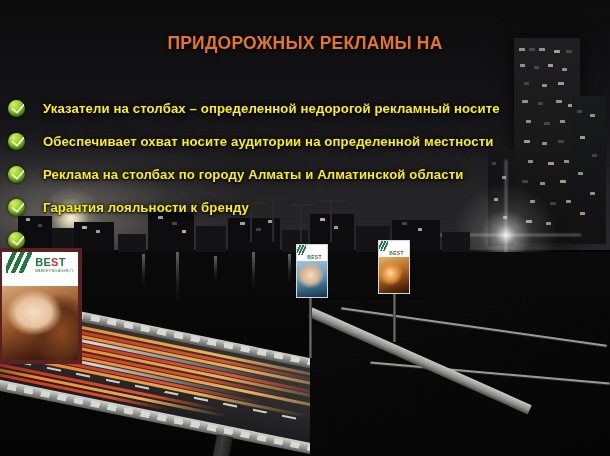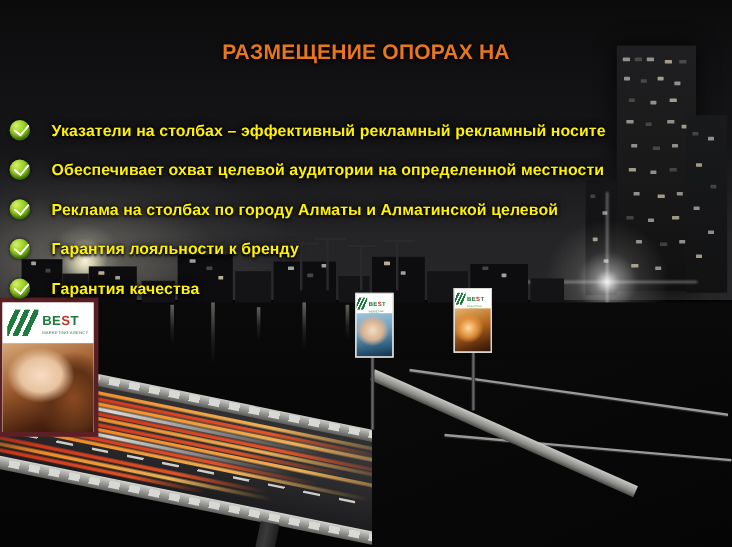--- a/index.html
+++ b/index.html
@@ -140,21 +140,21 @@
     position:absolute;
     background:linear-gradient(180deg,#c9c9c5 0%,#8c8c88 60%,#4a4a48 100%);
   }
 
   
   .billboard{position:absolute;background:#fff;overflow:hidden;}
   .bb-frame{position:absolute;background:#5a2024;}
   .bb-logo{
     position:absolute;left:0;top:0;width:100%;
     background:#ffffff;
-    display:flex;align-items:center;justify-content:center;
+    display:flex;align-items:flex-start;justify-content:center;
   }
   .bb-logo .mark{
     width:34%;height:62%;
     background:
       linear-gradient(115deg, rgba(0,0,0,0) 0 18%, #1f7a3d 18% 31%, rgba(0,0,0,0) 31% 40%,
                               #1f7a3d 40% 53%, rgba(0,0,0,0) 53% 62%, #1f7a3d 62% 75%, rgba(0,0,0,0) 75%);
   }
   .bb-logo .word{
     font-weight:bold;color:#1f7a3d;letter-spacing:.3px;line-height:1;
   }
@@ -416,60 +416,59 @@
       <span class="mark"></span>
       <span style="margin-left:1px;">
         <span class="word" style="font-size:5px;">BE<span class="accent">S</span>T</span>
         <span class="sub" style="font-size:1.8px;">MARKETING AGENCY</span>
       </span>
     </div>
     <div class="bb-photo photo-warm" style="height:36px;"></div>
   </div>
 
   <div class="title">
-    <span>РАЗМЕЩЕНИЕ ОПОРАХ НА</span>
+    <span>ПРИДОРОЖНЫХ РЕКЛАМЫ НА</span>
   </div>
 
   <div class="bullets">
 
     <div class="bullet">
       <span class="check-icon">
         <span class="ball"></span>
           <span class="tick"></span>
       </span>
-      <span class="bullet-text">Указатели на столбах – эффективный рекламный рекламный носите</span>
+      <span class="bullet-text">Указатели на столбах – определенной недорогой рекламный носите</span>
     </div>
 
     <div class="bullet">
       <span class="check-icon">
         <span class="ball"></span>
           <span class="tick"></span>
       </span>
-      <span class="bullet-text">Обеспечивает охват целевой аудитории на определенной местности</span>
+      <span class="bullet-text">Обеспечивает охват носите аудитории на определенной местности</span>
     </div>
 
     <div class="bullet">
       <span class="check-icon">
         <span class="ball"></span>
           <span class="tick"></span>
       </span>
-      <span class="bullet-text">Реклама на столбах по городу Алматы и Алматинской целевой</span>
+      <span class="bullet-text">Реклама на столбах по городу Алматы и Алматинской области</span>
     </div>
 
     <div class="bullet">
       <span class="check-icon">
         <span class="ball"></span>
           <span class="tick"></span>
       </span>
       <span class="bullet-text">Гарантия лояльности к бренду</span>
     </div>
 
     <div class="bullet">
       <span class="check-icon">
         <span class="ball"></span>
           <span class="tick"></span>
       </span>
-      <span class="bullet-text">Гарантия качества</span>
     </div>
 
   </div>
 
 </div>
 
 </body></html>

